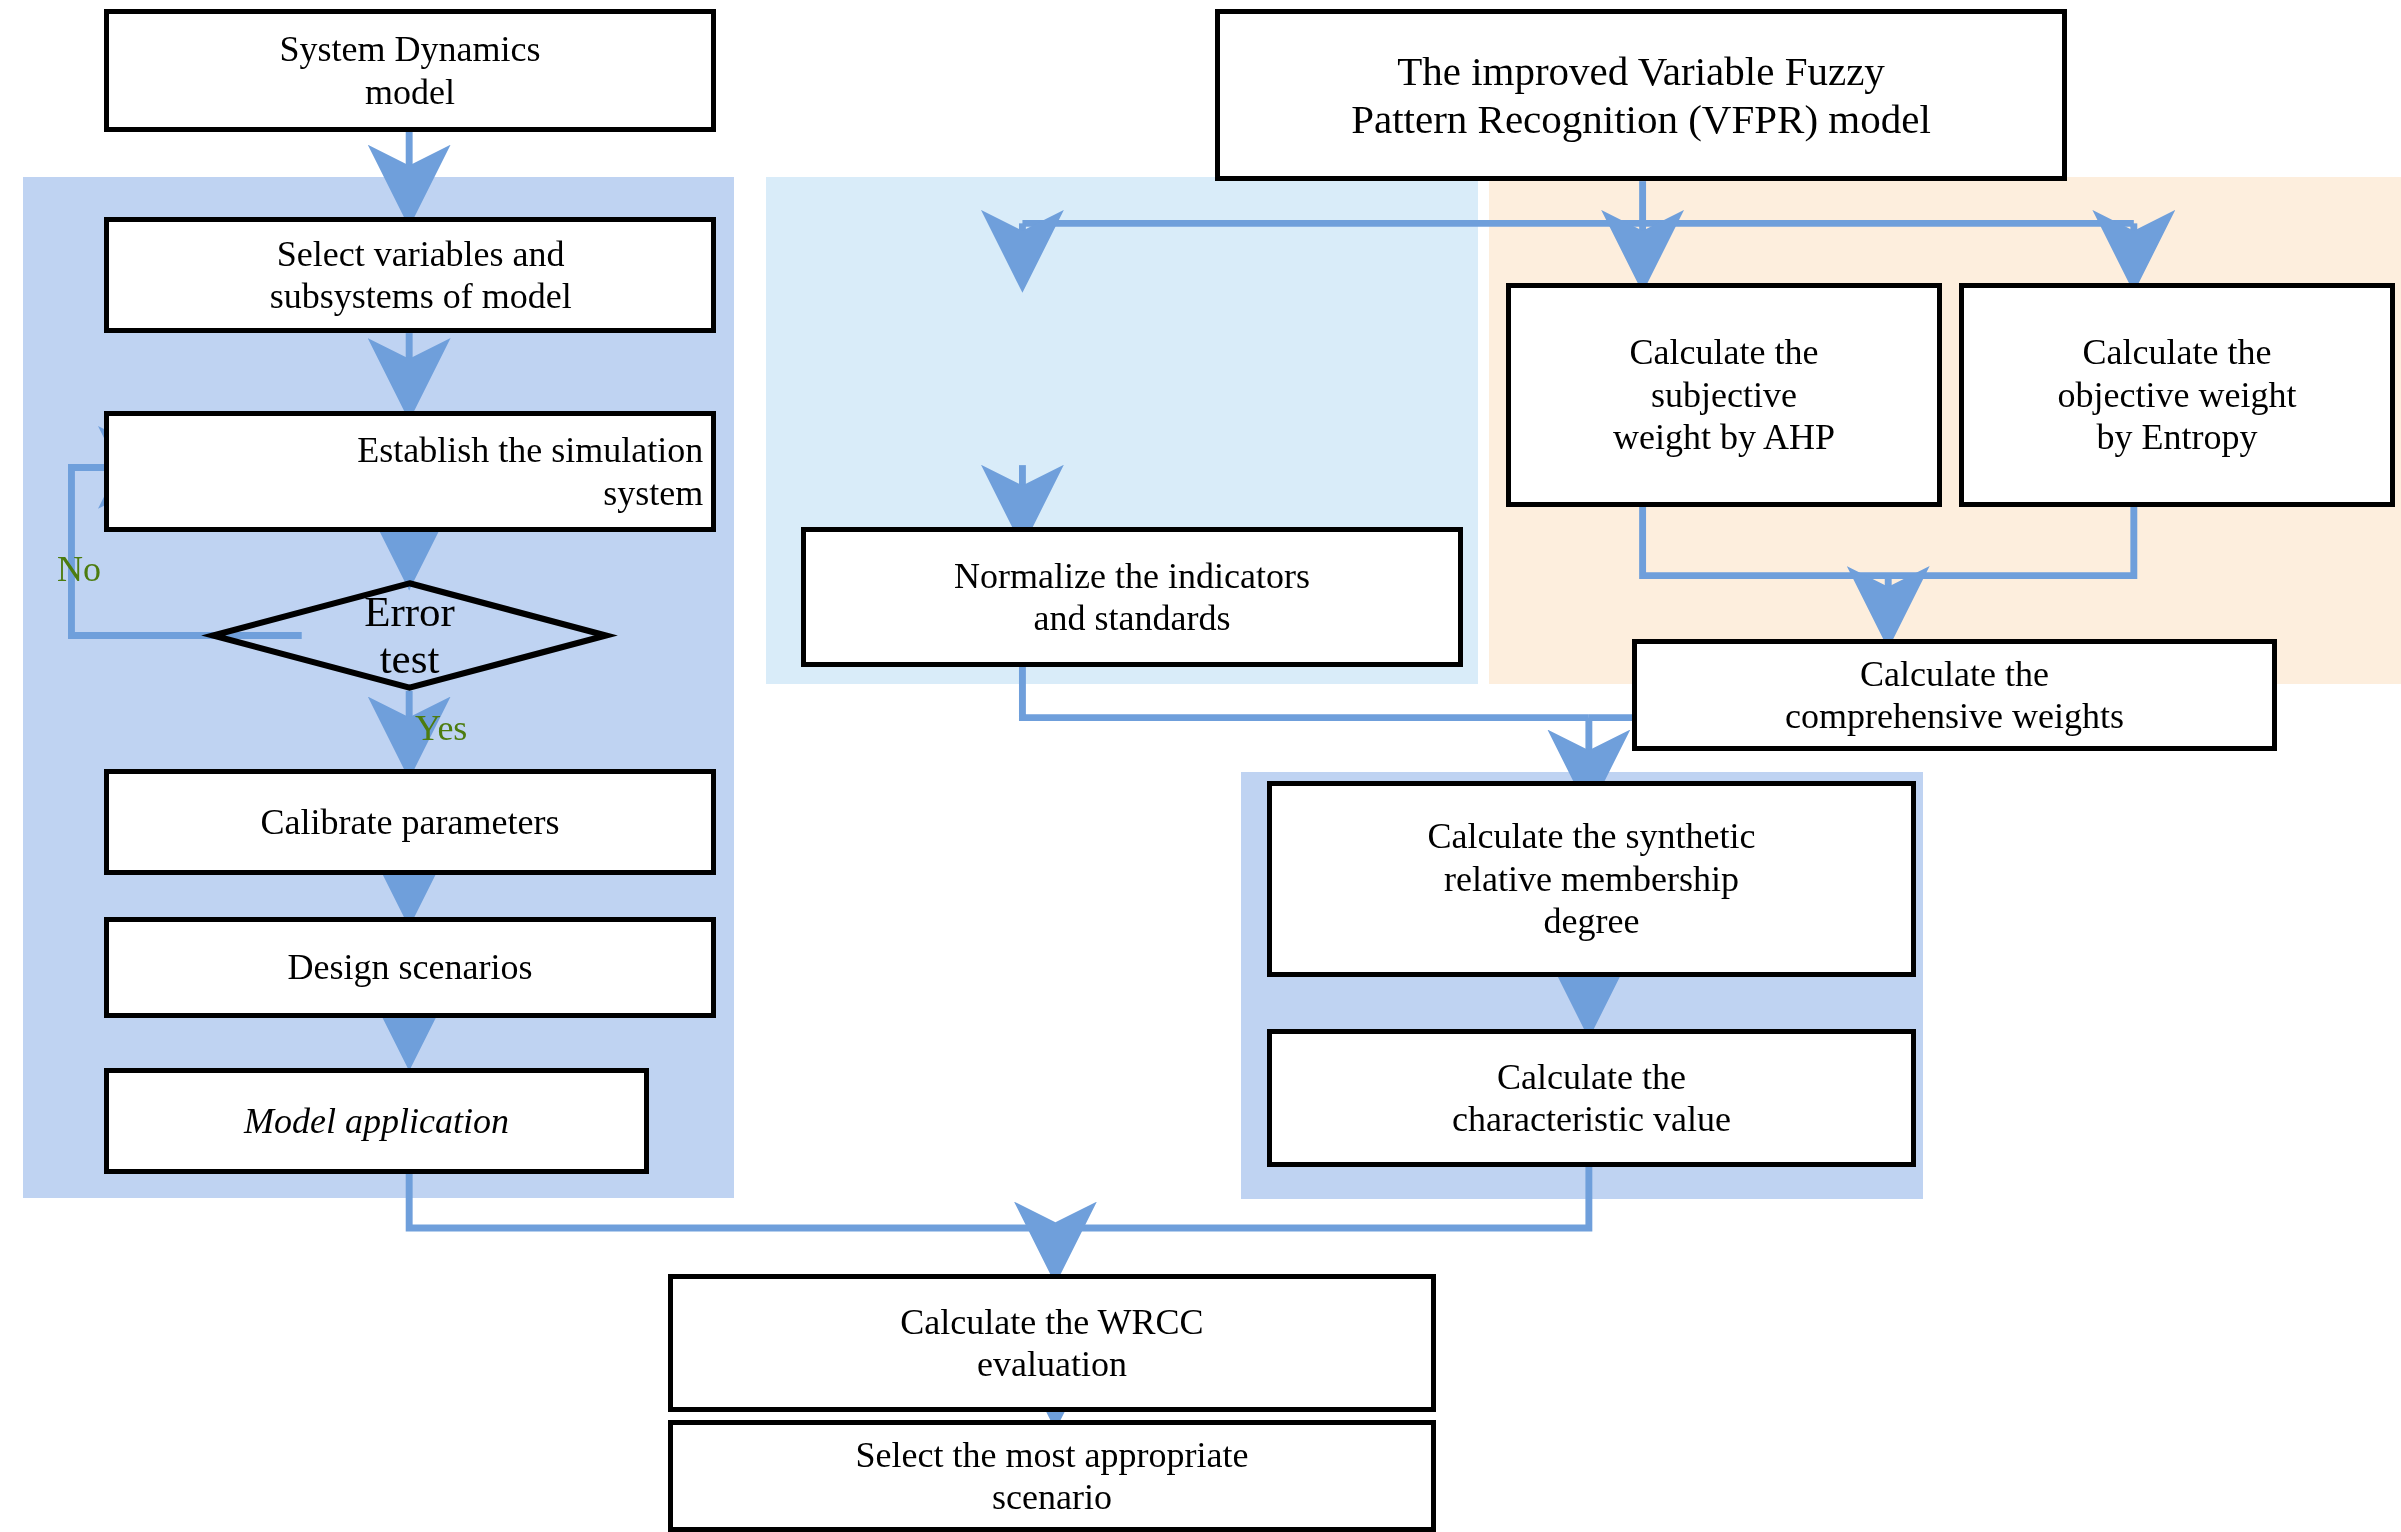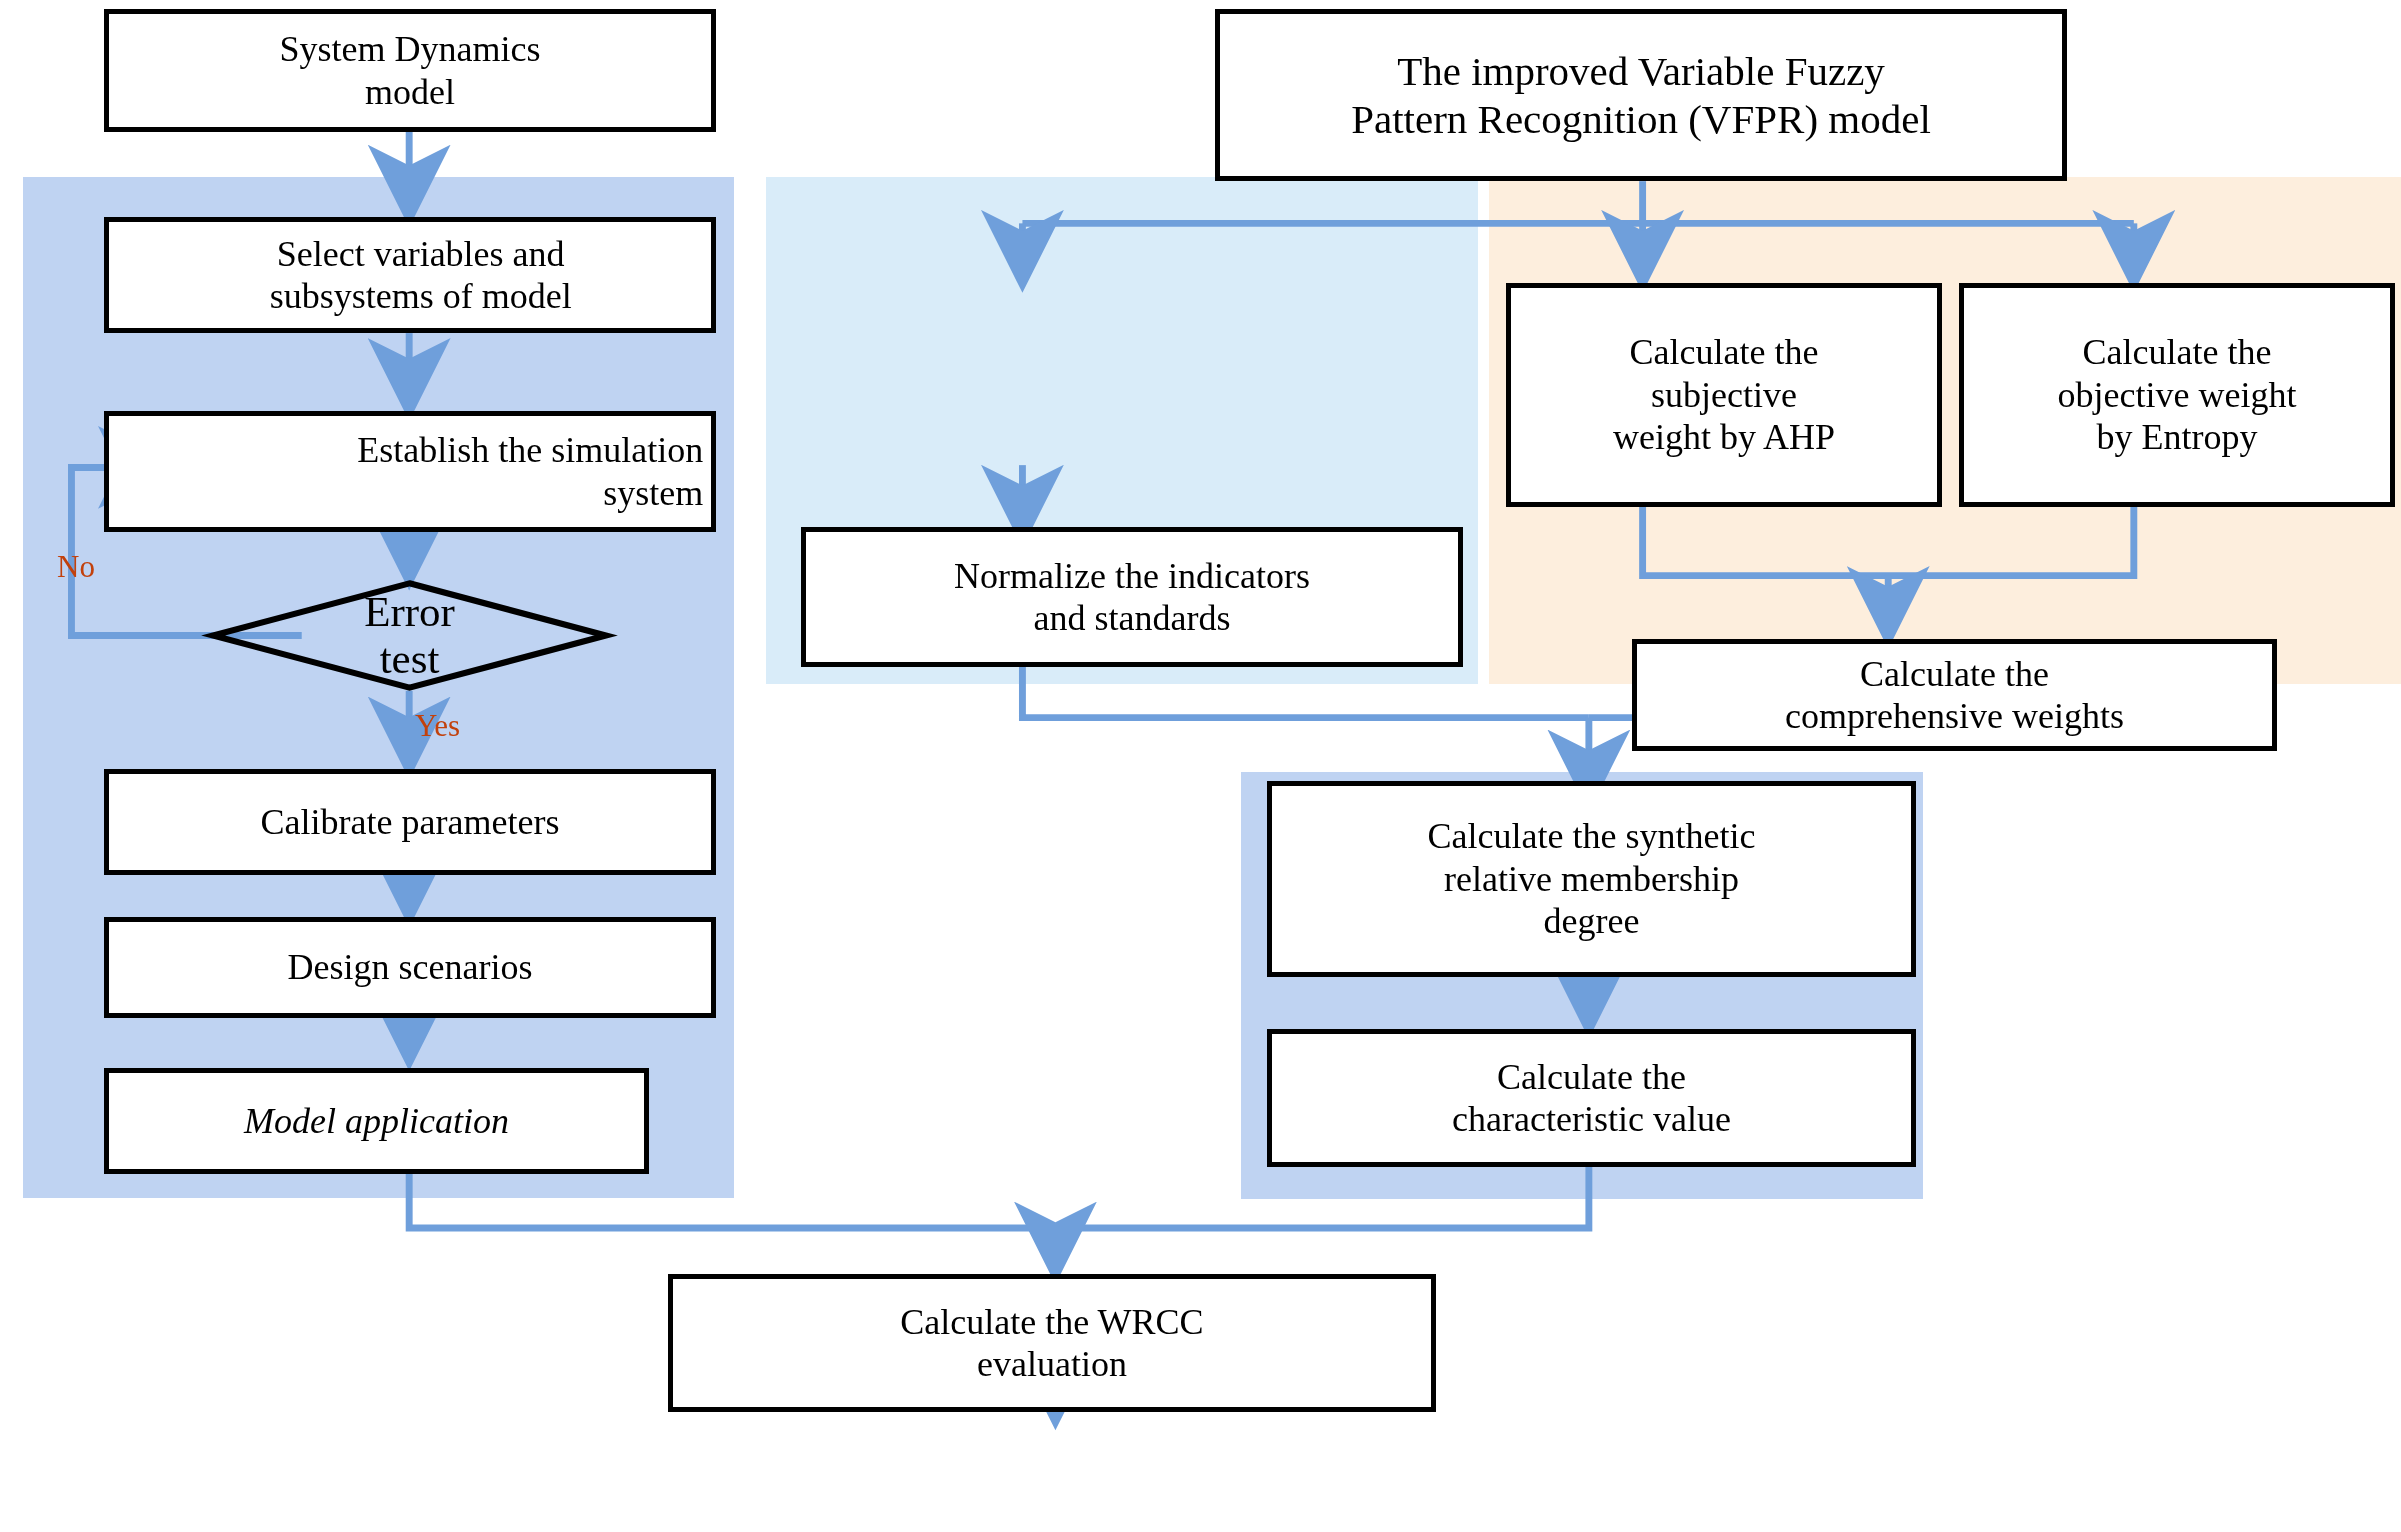--- a/index.html
+++ b/index.html
@@ -55,22 +55,22 @@
   .edgelayer {
     position: absolute;
     left: 0; top: 0;
     width: 2401px;
     height: 1532px;
     z-index: 2;
   }
   .branchlabel {
     position: absolute;
     z-index: 4;
-    font-size: 31px;
-    color: #c2410c;
+    font-size: 36px;
+    color: #4d7c0f;
     line-height: 1;
   }
 </style>
 </head>
 <body>
 
 <div id="canvas">
 
   <div class="panel" style="left:23px; top:177px; width:711px; height:1021px; background:#bfd3f2;"></div>
 
@@ -206,15 +206,19 @@
   <div class="node" style="left:1267px; top:1029px; width:649px; height:138px;">
     <span style="white-space:pre-line;">Calculate the
 characteristic value</span>
   </div>
 
   <div class="node" style="left:668px; top:1274px; width:768px; height:138px;">
     <span style="white-space:pre-line;">Calculate the WRCC
 evaluation</span>
   </div>
 
+  <div class="node" style="left:668px; top:1420px; width:768px; height:112px;">
+    <span style="white-space:pre-line;">Select the most appropriate
+scenario</span>
+  </div>
 
 </div>
 
 
 </body></html>

